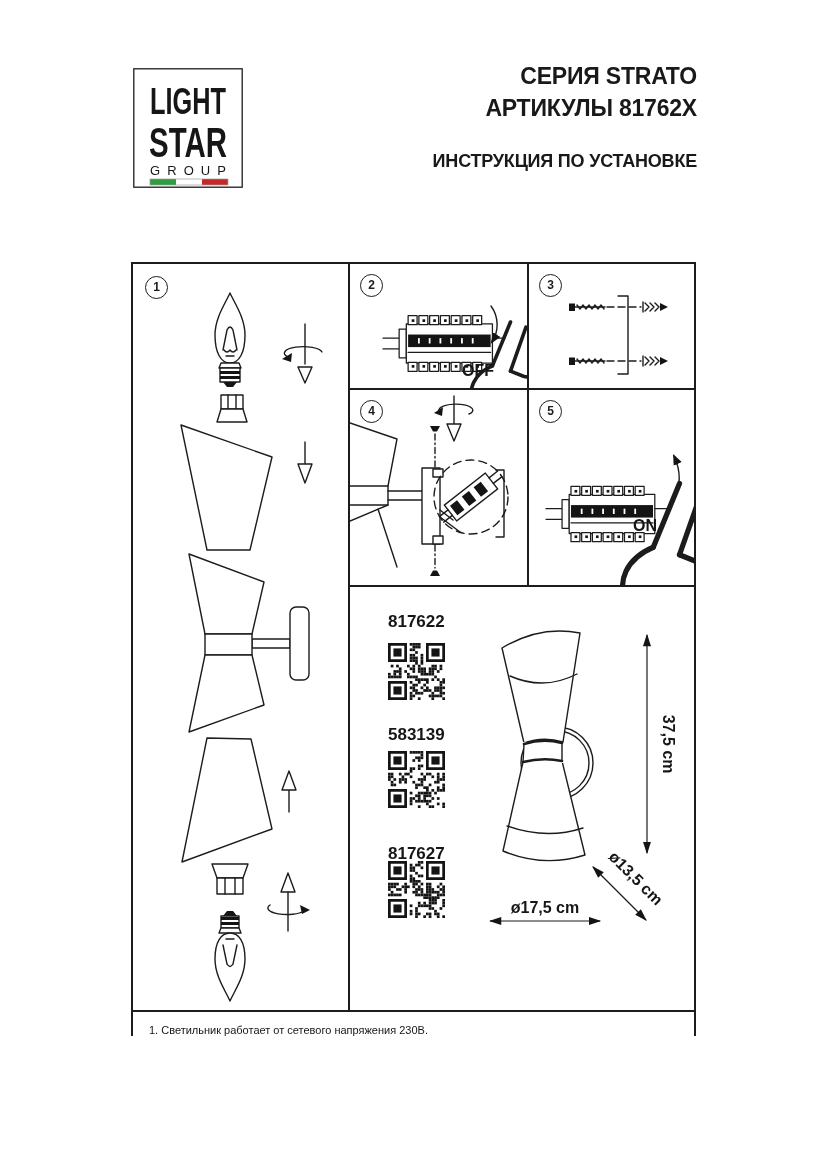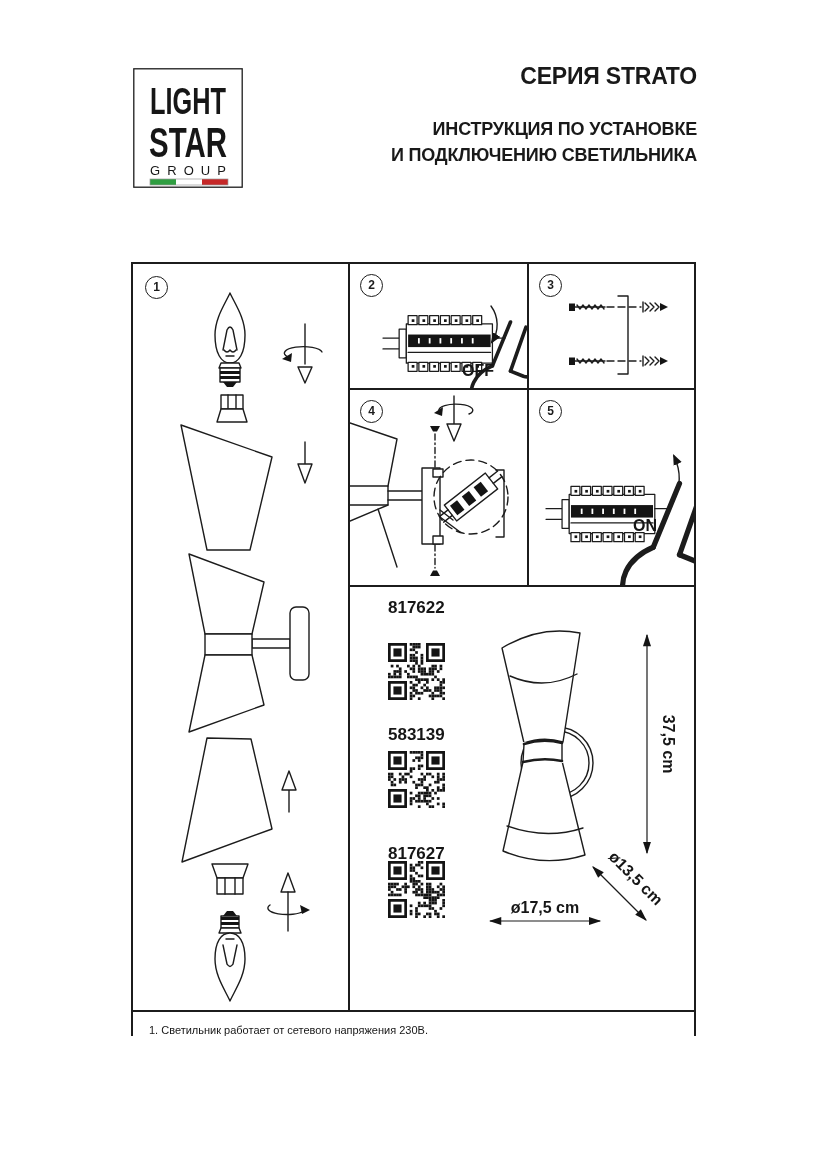--- a/index.html
+++ b/index.html
@@ -111,24 +111,24 @@
       <rect x="17" y="111" width="26" height="6" fill="#2f9e41"></rect>
       <rect x="43" y="111" width="26" height="6" fill="#ffffff"></rect>
       <rect x="69" y="111" width="26" height="6" fill="#c62828"></rect>
       <rect x="17" y="111" width="78" height="6" fill="none" stroke="#9a9a9a" stroke-width="0.7"></rect>
     </g>
   </svg>
 
   <div class="title-block">
     <div class="title-top">
       <div>СЕРИЯ STRATO</div>
+      <div>АРТИКУЛЫ 81762X</div>
     </div>
     <div class="title-main">
       <div>ИНСТРУКЦИЯ ПО УСТАНОВКЕ</div>
-      <div>И ПОДКЛЮЧЕНИЮ СВЕТИЛЬНИКА</div>
     </div>
   </div>
 
   <div class="grid">
     <div class="gl" style="left:215px;top:0;width:2px;height:746px"></div>
     <div class="gl" style="left:394px;top:0;width:2px;height:321px"></div>
     <div class="gl" style="left:215px;top:124px;width:346px;height:2px"></div>
     <div class="gl" style="left:215px;top:321px;width:346px;height:2px"></div>
     <div class="gl" style="left:0;top:746px;width:561px;height:2px"></div>
 
@@ -301,21 +301,21 @@
         </g>
         <g>
           <line class="dln" x1="243" y1="280" x2="296" y2="333" marker-start="url(#dim)" marker-end="url(#dim)"></line>
           <text transform="translate(282,295) rotate(45)" text-anchor="middle" font-size="16" font-weight="bold">ø13,5 cm</text>
         </g>
         <g>
           <line class="dln" x1="140" y1="334" x2="250" y2="334" marker-start="url(#dim)" marker-end="url(#dim)"></line>
           <text x="195" y="326" text-anchor="middle" font-size="16" font-weight="bold">ø17,5 cm</text>
         </g>
       </svg>
-      <div class="qr-label" style="top:11px">817622</div>
+      <div class="qr-label" style="top:25px">817622</div>
       <div class="qr" style="top:56px"><svg width="57" height="57" fill="#141414">
             <rect x="21.71" y="0.00" width="2.71" height="2.71"></rect>
             <rect x="24.43" y="0.00" width="2.71" height="2.71"></rect>
             <rect x="27.14" y="0.00" width="2.71" height="2.71"></rect>
             <rect x="29.86" y="0.00" width="2.71" height="2.71"></rect>
             <rect x="24.43" y="2.71" width="2.71" height="2.71"></rect>
             <rect x="27.14" y="2.71" width="2.71" height="2.71"></rect>
             <rect x="29.86" y="2.71" width="2.71" height="2.71"></rect>
             <rect x="21.71" y="5.43" width="2.71" height="2.71"></rect>
             <rect x="24.43" y="5.43" width="2.71" height="2.71"></rect>

